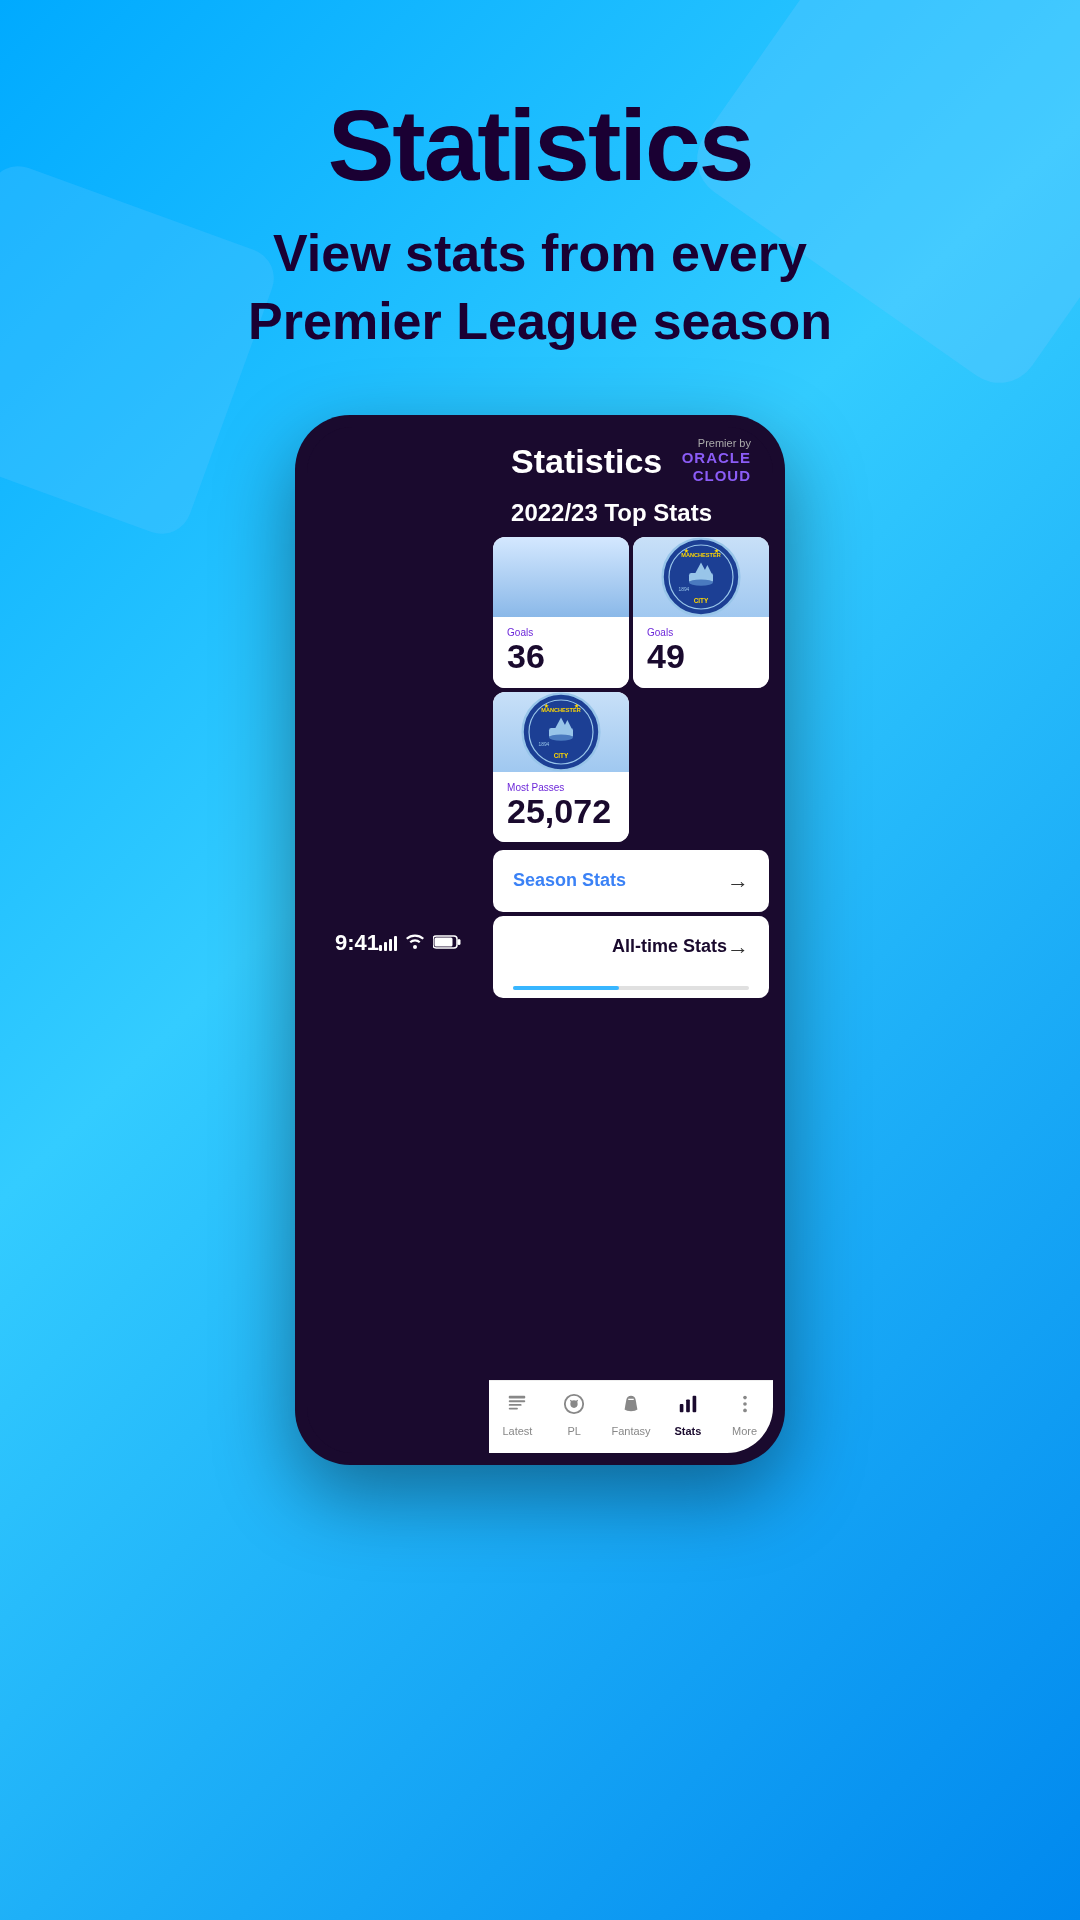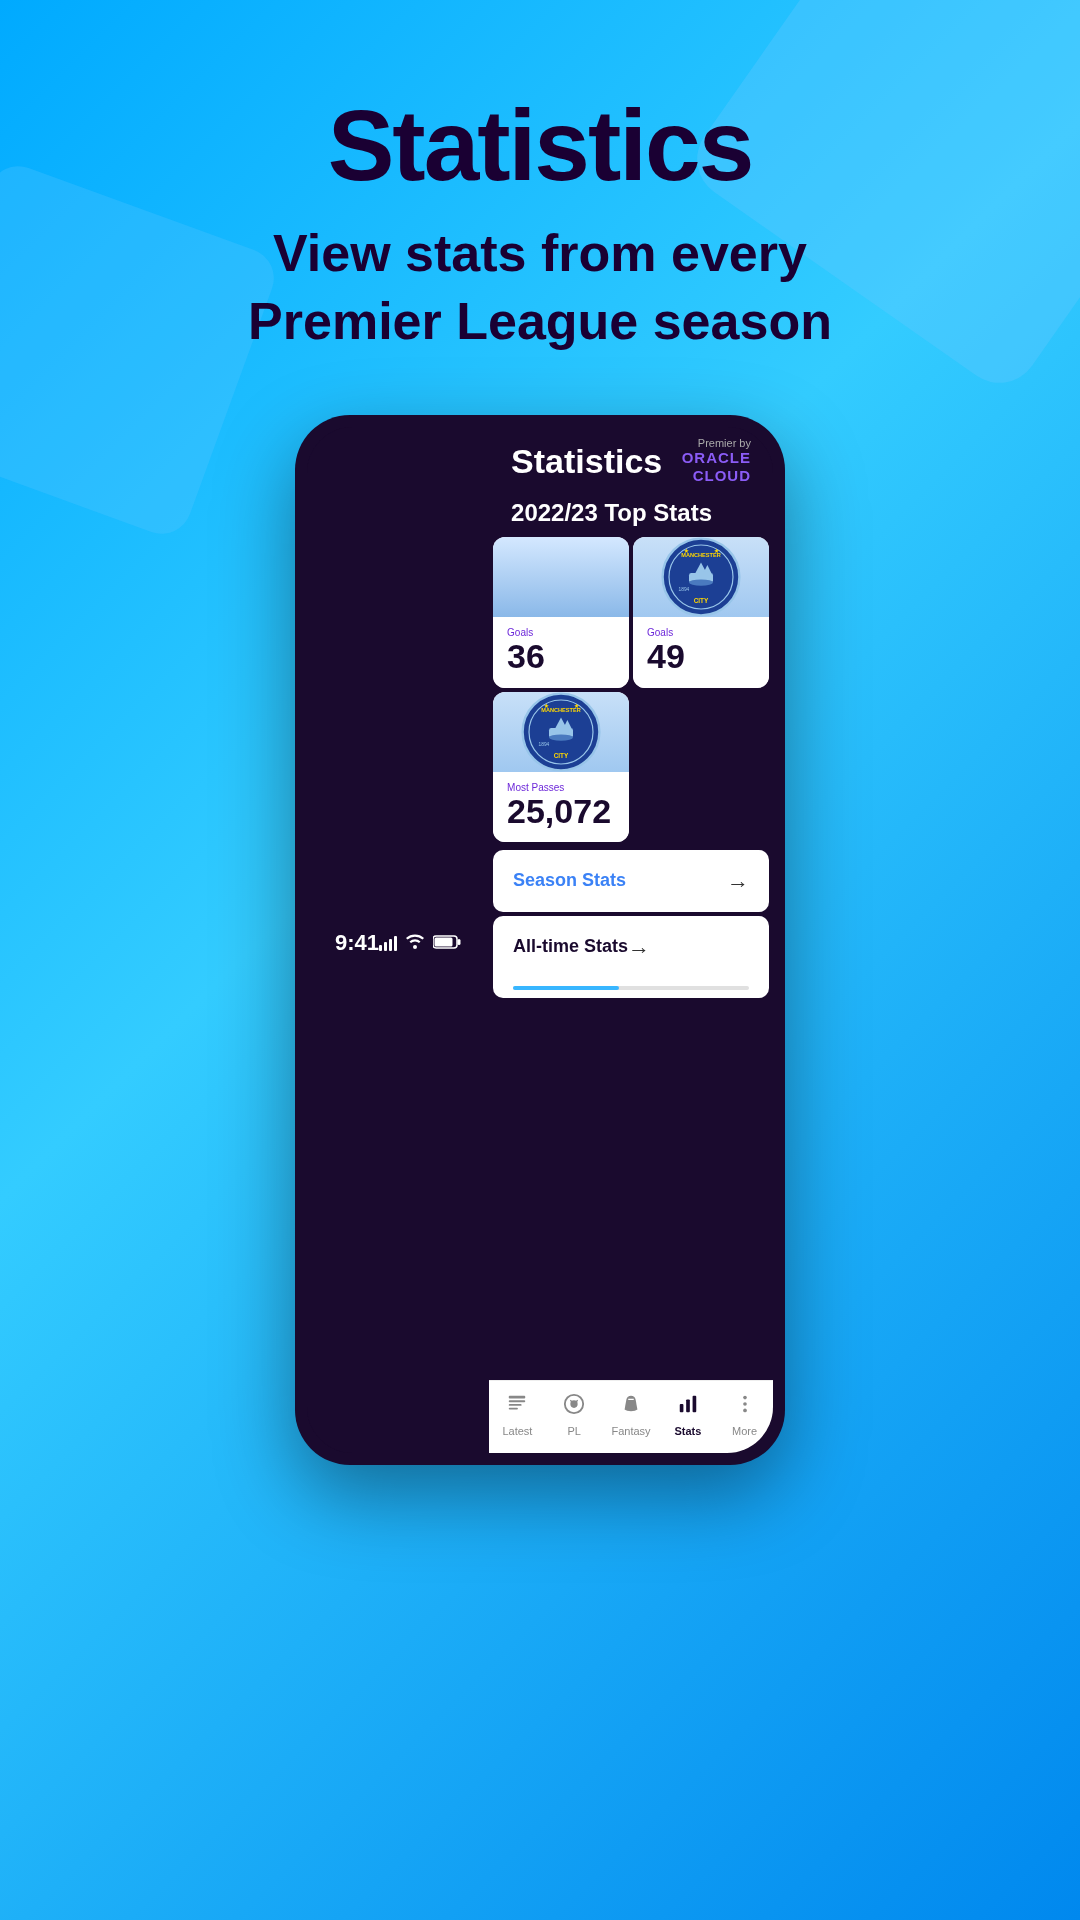--- a/index.html
+++ b/index.html
@@ -249,21 +249,21 @@
       font-weight: 600;
     }
     .section-arrow {
       color: #333;
       font-size: 22px;
     }
 
     
     .section-row-partial {
       display: flex;
-      justify-content: flex-start;
+      justify-content: flex-end;
       align-items: center;
       background: white;
       margin: 4px 4px 0;
       border-radius: 10px 10px 0 0;
       padding: 18px 20px;
       flex-shrink: 0;
     }
     .section-row-partial-label {
       color: #1a0a2e;
       font-size: 18px;

